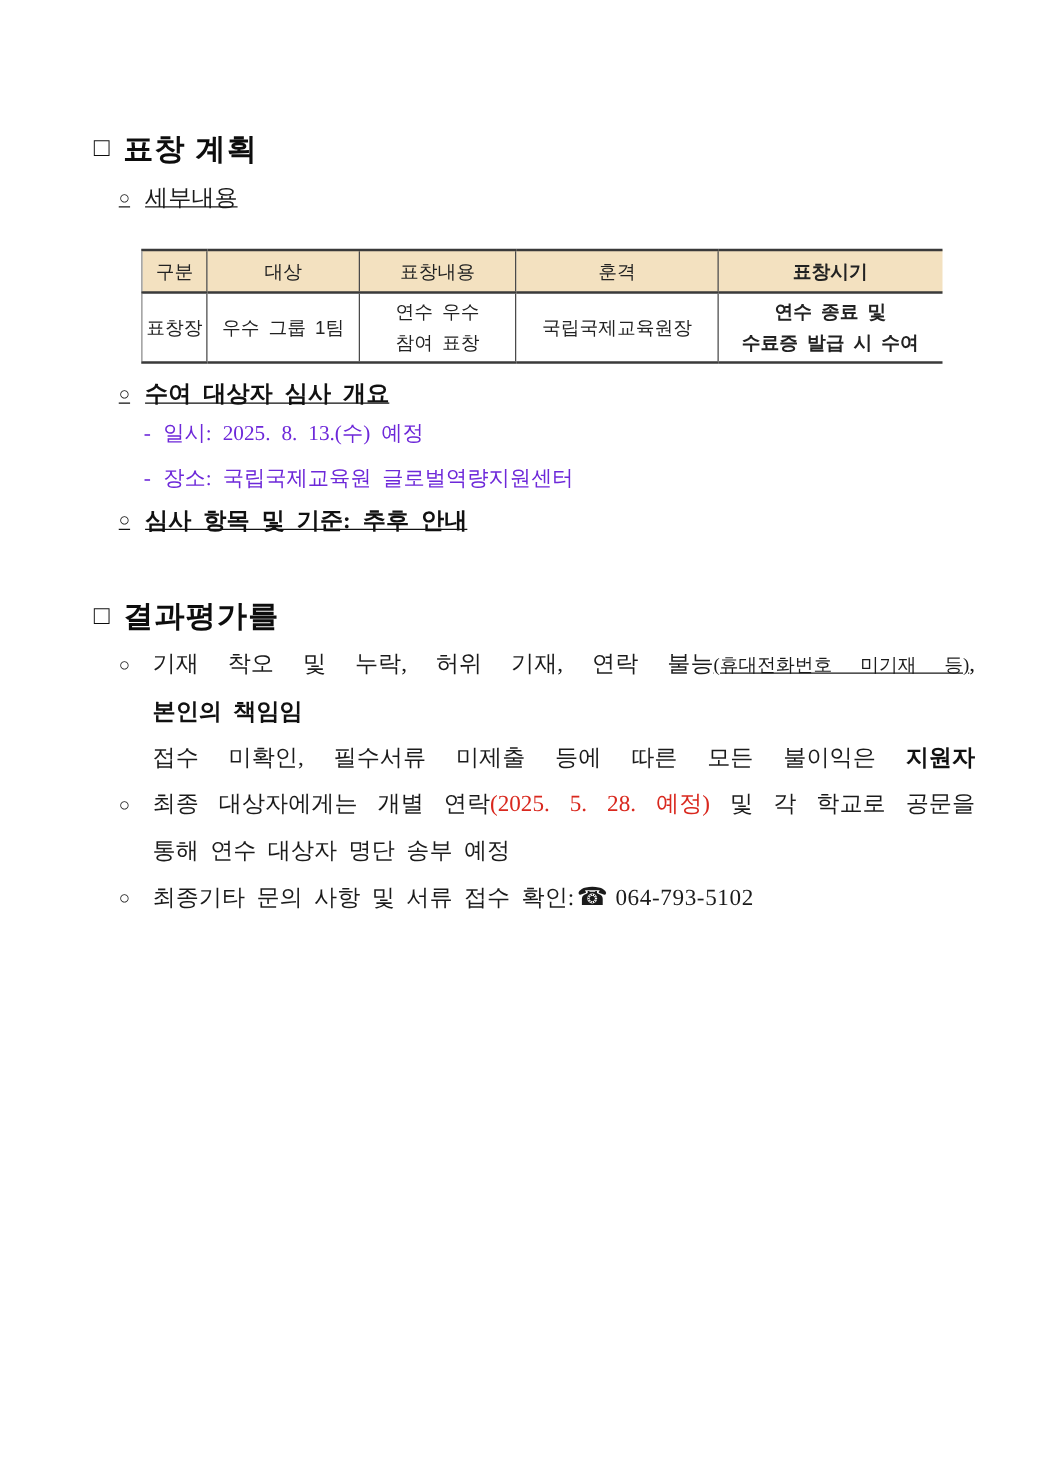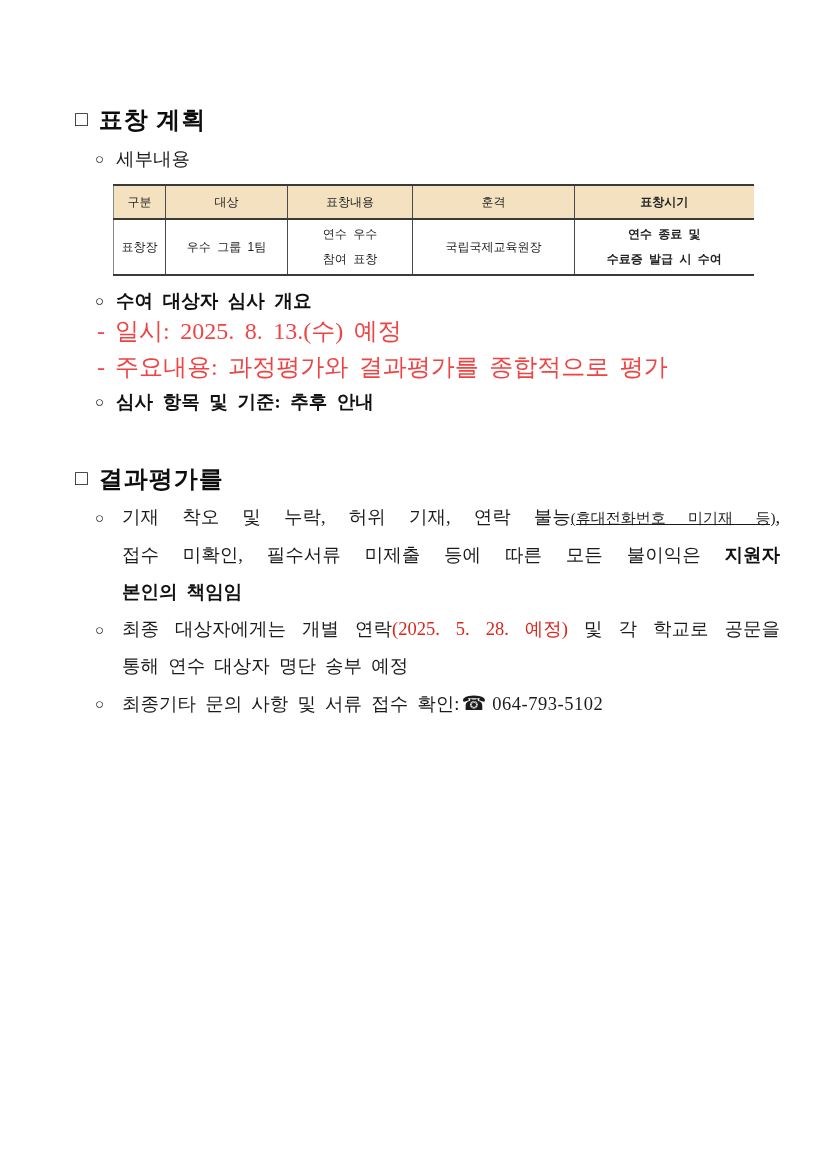--- a/index.html
+++ b/index.html
@@ -35,37 +35,38 @@
   }
   .h1.second { margin-top: 50px; }
 
   
   .sub {
     margin: 14px 0 0 20px;
     font-size: 18.5px;
     line-height: 23px;
     word-spacing: 5px;
     color: #1b1b1b;
+    text-decoration: underline;
   }
   .sub.bold { font-weight: bold; color: #111; }
   .circ {
     font-size: 15px;
     margin-right: 12px;
     position: relative;
     top: -1px;
   }
 
   
   table.award {
     border-collapse: collapse;
     table-layout: fixed;
     width: 640px;
-    margin: 12px 0 0 38px;
+    margin: 27px 0 0 38px;
     font-family: "Liberation Sans", "DejaVu Sans", sans-serif;
-    font-size: 12px;
+    font-size: 15px;
     color: #222;
   }
   table.award th {
     background: var(--table-header-bg, #f3e1c0);
     border-top: 2px solid #3a3a3a;
     border-bottom: 2px solid #3a3a3a;
     height: 30px;
     font-weight: normal;
     text-align: center;
     word-spacing: 3px;
@@ -78,25 +79,25 @@
     white-space: pre-line;
     line-height: 25px;
     word-spacing: 3px;
   }
   table.award th, table.award td { border-right: 1.5px solid #4a4a4a; }
   table.award th:last-child, table.award td:last-child { border-right: none; font-weight: bold; }
   table.award th:first-child, table.award td:first-child { border-left: 1px solid #8a8a8a; }
 
   
   .dash-line {
-    margin-left: 22px;
-    font-size: 24px;
+    margin-left: 40px;
+    font-size: 17px;
     line-height: 35.5px;
     word-spacing: 4.5px;
-    color: #ef4444;
+    color: #6d28d9;
   }
   .dash-line:first-of-type { margin-top: 8px; }
   .dash-line .dash { margin-right: 10px; }
   .criteria { margin-top: 6px; }
 
   
   .body-para { margin: 6px 0 0 20px; font-size: 18.5px; }
   .pline {
     position: relative;
     padding-left: 27px;
@@ -157,46 +158,46 @@
   </table>
 
   <div class="sub bold">
     <span class="circ">○</span><span>수여 대상자 심사 개요</span>
   </div>
 
   <div class="dash-line">
     <span class="dash">-</span><span>일시: 2025. 8. 13.(수) 예정</span>
   </div>
   <div class="dash-line">
-    <span class="dash">-</span><span>주요내용: 과정평가와 결과평가를 종합적으로 평가</span>
+    <span class="dash">-</span><span>장소: 국립국제교육원 글로벌역량지원센터</span>
   </div>
 
   <div class="sub bold criteria">
     <span class="circ">○</span><span>심사 항목 및 기준: 추후 안내</span>
   </div>
 
   <div class="h1 second">
     <span class="sq">□</span>
     <span>결과평가를</span>
   </div>
 
   <div class="body-para">
 
     <div class="pline stretch">
       <span class="circ">○</span>
     </div>
     <div class="pline stretch">
       <span>기재 착오 및 누락, 허위 기재, 연락 불능</span><span class="small-text">(휴대전화번호 미기재 등)</span><span>,</span>
     </div>
-    <div class="pline stretch">
-      <span>접수 미확인, 필수서류 미제출 등에 따른 모든 불이익은</span> <span class="bold">지원자</span>
-    </div>
     <div class="pline spread">
       <span class="bold">본인의 책임임</span>
     </div>
+    <div class="pline stretch">
+      <span>접수 미확인, 필수서류 미제출 등에 따른 모든 불이익은</span> <span class="bold">지원자</span>
+    </div>
 
     <div class="pline stretch">
       <span class="circ">○</span><span>최종 대상자에게는 개별 연락</span><span class="red">(2025. 5. 28. 예정)</span> <span>및 각 학교로 공문을</span>
     </div>
     <div class="pline spread">
       <span>통해 연수 대상자 명단 송부 예정</span>
     </div>
 
     <div class="pline spread">
       <span class="circ">○</span><span>최종기타 문의 사항 및 서류 접수 확인:</span><span class="phone-icon">☎</span><span class="phone">064-793-5102</span>

